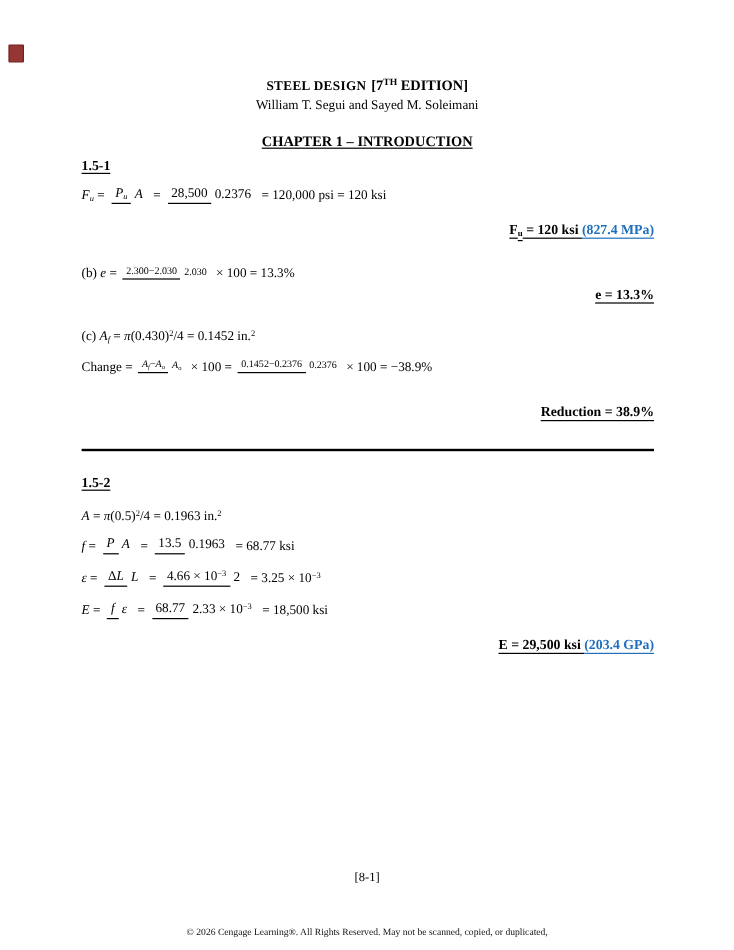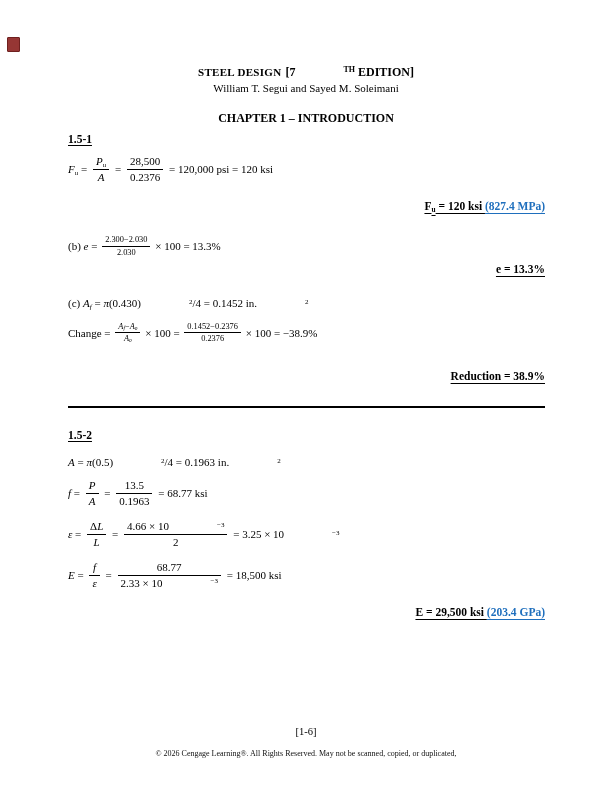--- a/index.html
+++ b/index.html
@@ -12,41 +12,41 @@
   .annot-marker{
     position:absolute;left:7px;top:37px;width:11px;height:13px;
     background:#963634;border:1px solid #6f201f;border-radius:1px;
   }
   .header{text-align:center;padding-top:62px;}
   .title-line{font-weight:bold;}
   .t-main{font-size:11px;letter-spacing:.3px;}
   .t-ed{font-size:12px;}
   .t-ed sup{font-size:8px;vertical-align:.5em;}
   .authors{font-size:11px;margin-top:2px;}
-  .chapter{font-size:12px;font-weight:bold;margin-top:17px;}
+  .chapter{font-size:12px;font-weight:bold;margin-top:17px;text-decoration:underline;}
   .content{padding:0 67px 0 68px;font-size:11px;line-height:1.25;}
   .prob-head{font-weight:bold;font-size:11.5px;}
   .prob-head span{text-decoration:underline;text-underline-offset:2px;}
   .eq{white-space:nowrap;}
   .it{font-style:italic;}
-  sup{font-size:.64em;vertical-align:.45em;line-height:0;padding-left:48px;}
+  sup{font-size:.64em;vertical-align:.45em;line-height:0;}
   sub{font-size:.64em;vertical-align:-.25em;line-height:0;}
   .frac{
-    display:inline-flex;flex-direction:column;vertical-align:middle;
+    display:inline-flex;vertical-align:middle;
     text-align:center;margin:0 3px;line-height:1.18;position:relative;top:-1px;
   }
   .frac .num{display:block;border-bottom:1px solid #000;padding:0 3px 1px;}
   .frac .den{display:block;padding:1px 3px 0;}
   .frac.small{font-size:.76em;margin:0 2px;}
   .answer{text-align:right;font-weight:bold;font-size:11.5px;}
   .answer span,.answer sub{text-decoration:underline;text-underline-offset:2.5px;}
   .answer .blue{color:#1f6fbd;}
   .divider{border:0;border-top:2px solid #000;margin:22px 0 0 0;}
   .pageno{position:absolute;top:726px;left:0;right:0;text-align:center;font-size:10.5px;}
-  .copyright{position:absolute;top:748px;left:0;right:0;text-align:center;font-size:8px;line-height:1.55;color:#111;}
+  .copyright{position:absolute;top:771px;left:0;right:0;text-align:center;font-size:8px;line-height:1.55;color:#111;}
 </style>
 </head>
 <body>
 
 <div class="page">
 
   <span class="annot-marker"></span>
 
   <div class="header">
     <div class="title-line">
@@ -109,18 +109,18 @@
           <span class="num"><span class="it">f</span></span>
           <span class="den"><span class="it">ε</span></span>
         </span><span> = </span><span class="frac">
           <span class="num"><span>68.77</span></span>
           <span class="den"><span>2.33 × 10</span><sup>−3</sup></span>
         </span><span> = 18,500 ksi</span></div>
     <div class="answer" style="margin-top:14px"><span>E = 29,500 ksi </span><span class="blue">(203.4 GPa)</span></div>
 
   </div>
 
-  <div class="pageno">[1-6]</div>
+  <div class="pageno">[8-1]</div>
   <div class="copyright">
     <div>© 2026 Cengage Learning®. All Rights Reserved. May not be scanned, copied, or duplicated,</div>
   </div>
 
 </div>
 
 </body></html>

